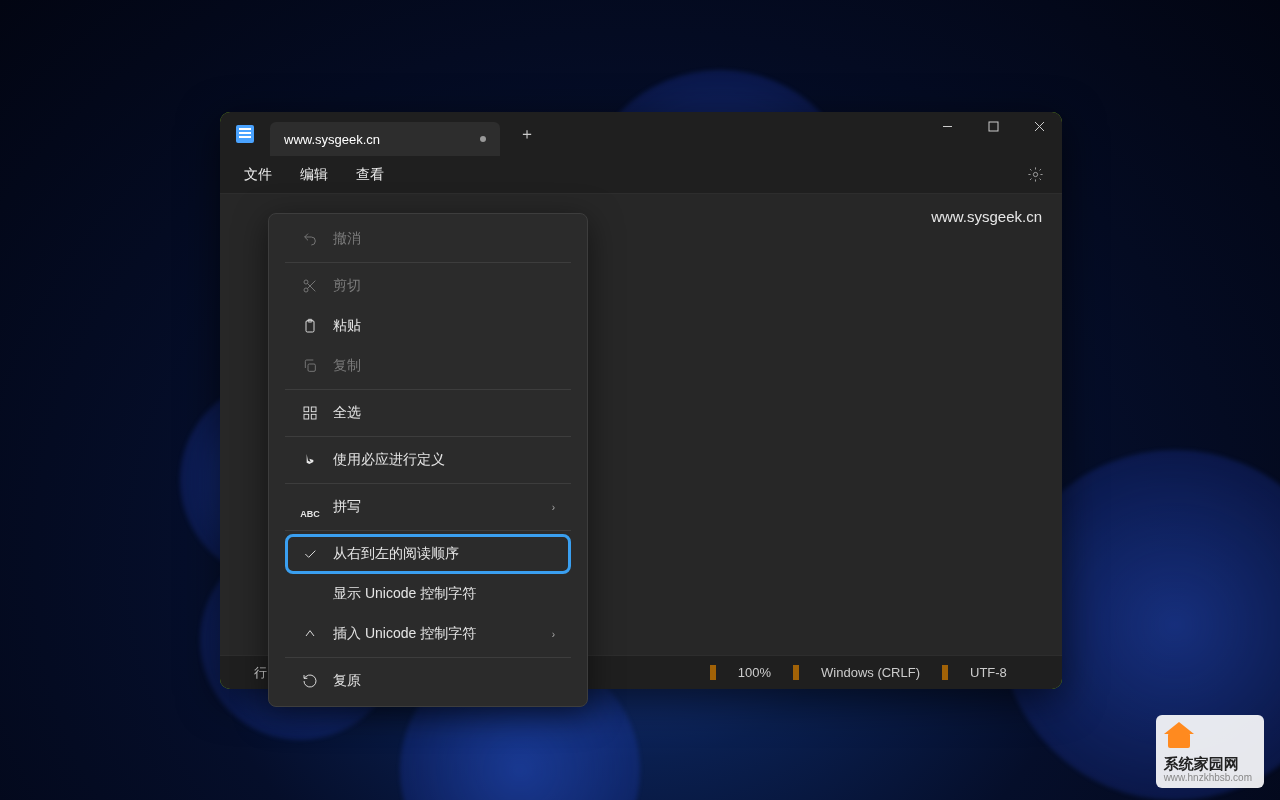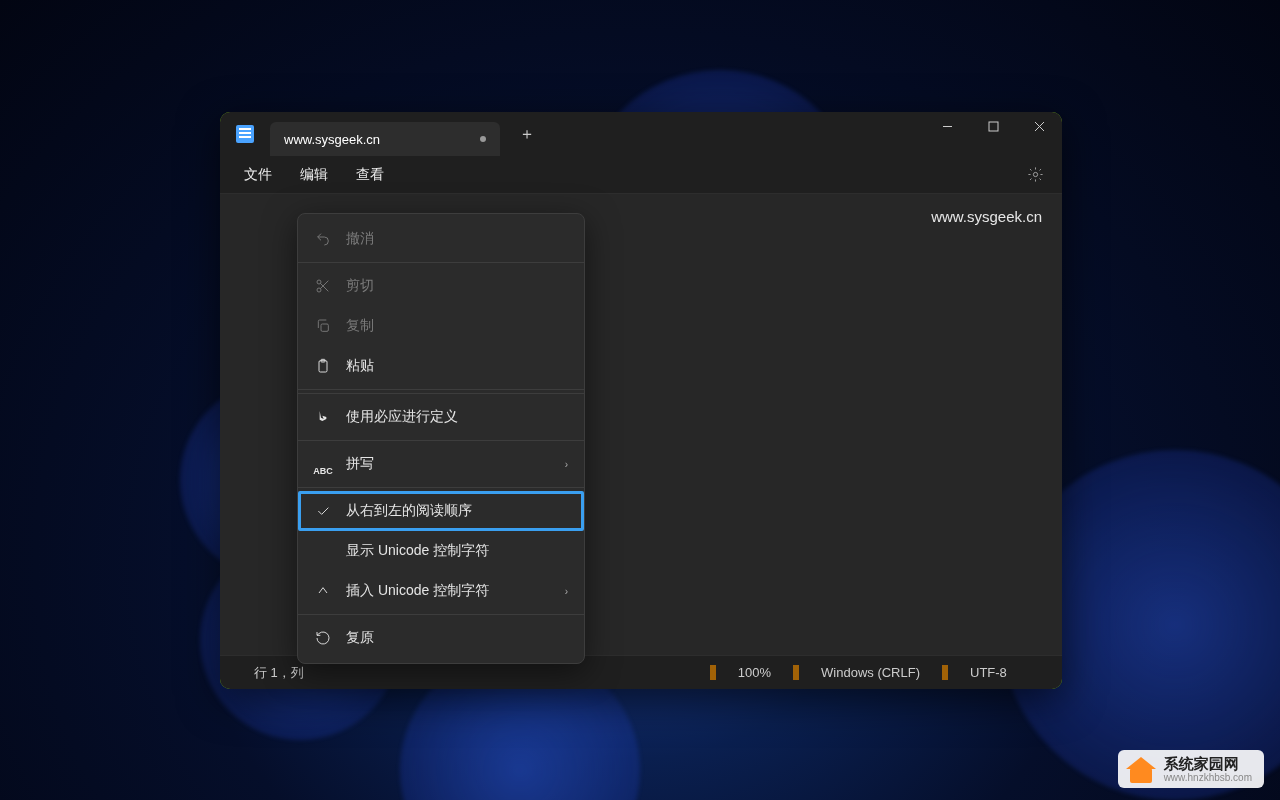--- a/index.html
+++ b/index.html
@@ -145,27 +145,27 @@
 .status-section {
   padding: 0 22px;
 }
 .status-section.pos { flex: 0 0 auto; margin-left: 12px; }
 .status-spacer { flex: 1; }
 .status-section.sep { border-left: 6px solid #a16207; }
 
 
 .context-menu {
   position: absolute;
-  left: 297px;
+  left: 268px;
   top: 213px;
-  width: 288px;
+  width: 320px;
   background: #2b2b2b;
   border: 1px solid #3d3d3d;
   border-radius: 8px;
-  padding: 5px 0;
+  padding: 5px 16px;
   box-shadow: 0 8px 32px rgba(0,0,0,0.5);
 }
 .cm-item {
   height: 40px;
   display: flex;
   align-items: center;
   padding: 0 16px;
   font-size: 14px;
   color: #e5e5e5;
   position: relative;
@@ -184,35 +184,36 @@
 }
 .cm-submenu-arrow {
   position: absolute;
   right: 16px;
   font-size: 10px;
   color: #aaa;
 }
 .cm-item.highlighted {
   outline: 3px solid #3a9ff0;
   outline-offset: -3px;
-  border-radius: 2px;
+  border-radius: 8px;
 }
 .cm-item.text-section .cm-icon { margin-right: 14px; }
 
 
 .watermark {
   position: absolute;
   right: 16px;
   bottom: 12px;
   display: flex;
-  align-items: flex-end;
+  align-items: flex-start;
   gap: 8px;
   background: rgba(255,255,255,0.9);
   padding: 5px 12px 5px 8px;
   border-radius: 6px;
+  flex-direction: column;
 }
 .wm-house {
   width: 30px; height: 28px;
   position: relative;
 }
 .wm-house::before{
   content:''; position:absolute; left:4px; bottom:0; width:22px; height:15px; background:#ff8a1f; border-radius:2px;
 }
 .wm-house::after{
   content:''; position:absolute; left:0; top:2px;
@@ -301,39 +302,50 @@
     <span class="cm-icon">
         <svg viewBox="0 0 24 24">
           <circle cx="6" cy="6" r="3"></circle>
           <circle cx="6" cy="18" r="3"></circle>
           <line x1="20" y1="4" x2="8.1" y2="15.9"></line>
           <line x1="20" y1="20" x2="8.1" y2="8.1"></line>
         </svg>
       </span>
     <span>剪切</span>
   </div>
+  <div class="cm-item">
+    <span class="cm-icon">
+        <svg viewBox="0 0 24 24">
+          <rect x="6" y="4" width="12" height="17" rx="2"></rect>
+          <rect x="9" y="2" width="6" height="4" rx="1"></rect>
+        </svg>
+      </span>
+    <span>粘贴</span>
+  </div>
   <div class="cm-item disabled">
     <span class="cm-icon">
         <svg viewBox="0 0 24 24">
           <rect x="9" y="9" width="11" height="11" rx="2"></rect>
           <path d="M5 15V5a2 2 0 0 1 2-2h10"></path>
         </svg>
       </span>
     <span>复制</span>
   </div>
-  <div class="cm-item">
-    <span class="cm-icon">
-        <svg viewBox="0 0 24 24">
-          <rect x="6" y="4" width="12" height="17" rx="2"></rect>
-          <rect x="9" y="2" width="6" height="4" rx="1"></rect>
-        </svg>
-      </span>
-    <span>粘贴</span>
-  </div>
-  <div class="cm-divider"></div>
+  <div class="cm-divider"></div>
+  <div class="cm-item">
+    <span class="cm-icon">
+        <svg viewBox="0 0 24 24">
+          <rect x="3" y="3" width="7" height="7"></rect>
+          <rect x="14" y="3" width="7" height="7"></rect>
+          <rect x="3" y="14" width="7" height="7"></rect>
+          <rect x="14" y="14" width="7" height="7"></rect>
+        </svg>
+      </span>
+    <span>全选</span>
+  </div>
   <div class="cm-divider"></div>
   <div class="cm-item">
     <span class="cm-icon">
         <svg viewBox="0 0 24 24">
           <path d="M7 3v13l4 2 6-3v-3l-6-2 2 5-4-2" fill="currentColor" stroke="none"></path>
         </svg>
       </span>
     <span>使用必应进行定义</span>
   </div>
   <div class="cm-divider"></div>

